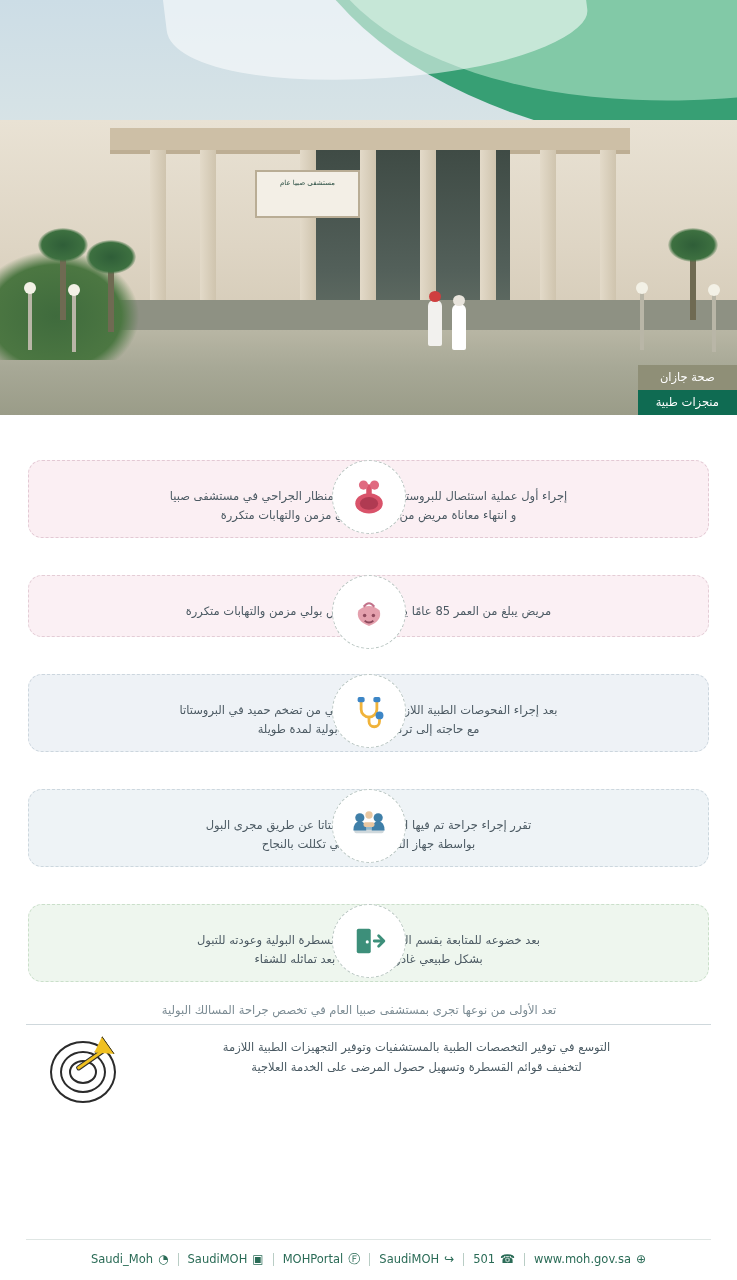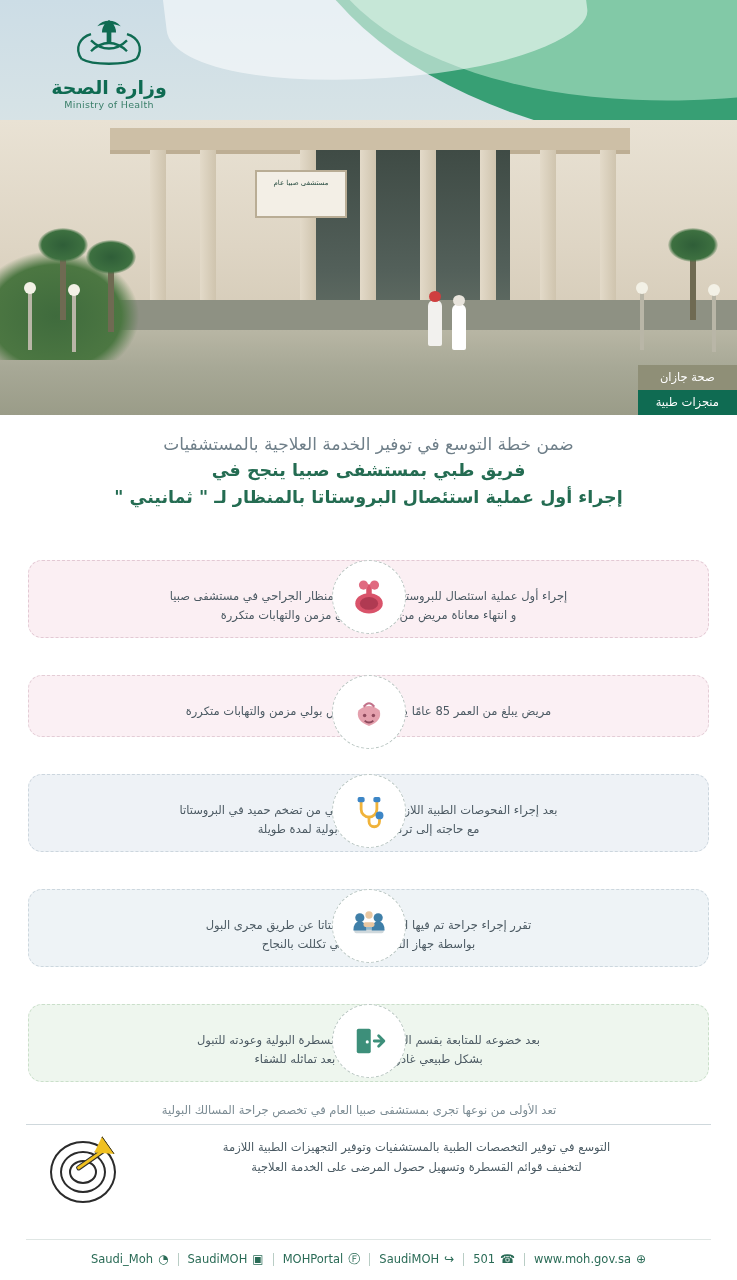--- a/index.html
+++ b/index.html
@@ -76,21 +76,21 @@
     background: linear-gradient(180deg,#3f4b45 0%, #53605a 60%, #6a7569 100%);
   }
   .pillar {
     position: absolute;
     top: 150px; width: 16px; height: 200px;
     background: linear-gradient(90deg,#e3dac9,#cfc4ae);
   }
   .sign {
     position: absolute;
     left: 255px; top: 170px;
-    width: 92px; height: 48px;
+    width: 105px; height: 48px;
     background: #f3efe6;
     border: 2px solid #b9ad95;
     color: #2b4f43;
     font-size: 7px;
     line-height: 10px;
     text-align: center;
     padding-top: 6px;
   }
   .ground {
     position: absolute; left: 0; right: 0; top: 330px; height: 85px;
@@ -384,52 +384,27 @@
     <div class="lamp" style="left:640px; top:290px;"></div>
     <div class="lamp" style="left:712px; top:292px;"></div>
 
     <div class="person" style="left:428px; top:300px;">
         <span class="head"></span>
       </div>
     <div class="person b" style="left:452px; top:304px;">
         <span class="head"></span>
       </div>
 
-    <div class="logo">
-      <div class="logo-mark">
-        <svg viewBox="0 0 110 72" width="86" height="58" aria-hidden="true">
-          <g fill="none" stroke="#0f6b52" stroke-width="3">
-            <path d="M20 54 C10 40 18 26 32 22"></path>
-            <path d="M90 54 C100 40 92 26 78 22"></path>
-            <path d="M20 54 C34 62 76 62 90 54"></path>
-            <path d="M32 30 C46 44 64 44 78 30"></path>
-            <path d="M32 44 C46 30 64 30 78 44"></path>
-          </g>
-          <g fill="#0f6b52">
-            <path d="M55 4 c-6 4 -9 10 -9 16 h18 c0 -6 -3 -12 -9 -16z"></path>
-            <rect x="52" y="18" width="6" height="16" rx="2"></rect>
-            <path d="M40 12 c4 -5 9 -7 15 -7 6 0 11 2 15 7 -5 -2 -10 -3 -15 -3 -5 0 -10 1 -15 3z"></path>
-          </g>
-        </svg>
-      </div>
-      <div class="logo-ar">وزارة الصحة</div>
-      <div class="logo-en">Ministry of Health</div>
-    </div>
 
     <div class="tag-row">
       <span class="tag tag-1">صحة جازان</span>
       <span class="tag tag-2">منجزات طبية</span>
     </div>
   </div>
 
-  <div class="headline">
-    <div class="h-l1">ضمن خطة التوسع في توفير الخدمة العلاجية بالمستشفيات</div>
-    <div class="h-l2">فريق طبي بمستشفى صبيا ينجح في</div>
-    <div class="h-l3">إجراء أول عملية استئصال البروستاتا بالمنظار لـ " ثمانيني "</div>
-  </div>
 
   <div class="steps">
 
     <div class="step">
       <div class="step-icon">
         <svg viewBox="0 0 48 48" width="44" height="44" aria-hidden="true">
           <ellipse cx="24" cy="31" rx="15" ry="11" fill="#d9536a"></ellipse>
           <ellipse cx="24" cy="31" rx="10" ry="7" fill="#b03a52"></ellipse>
           <rect x="21" y="10" width="6" height="14" rx="3" fill="#d9536a"></rect>
           <circle cx="18" cy="11" r="5" fill="#e06a80"></circle>

